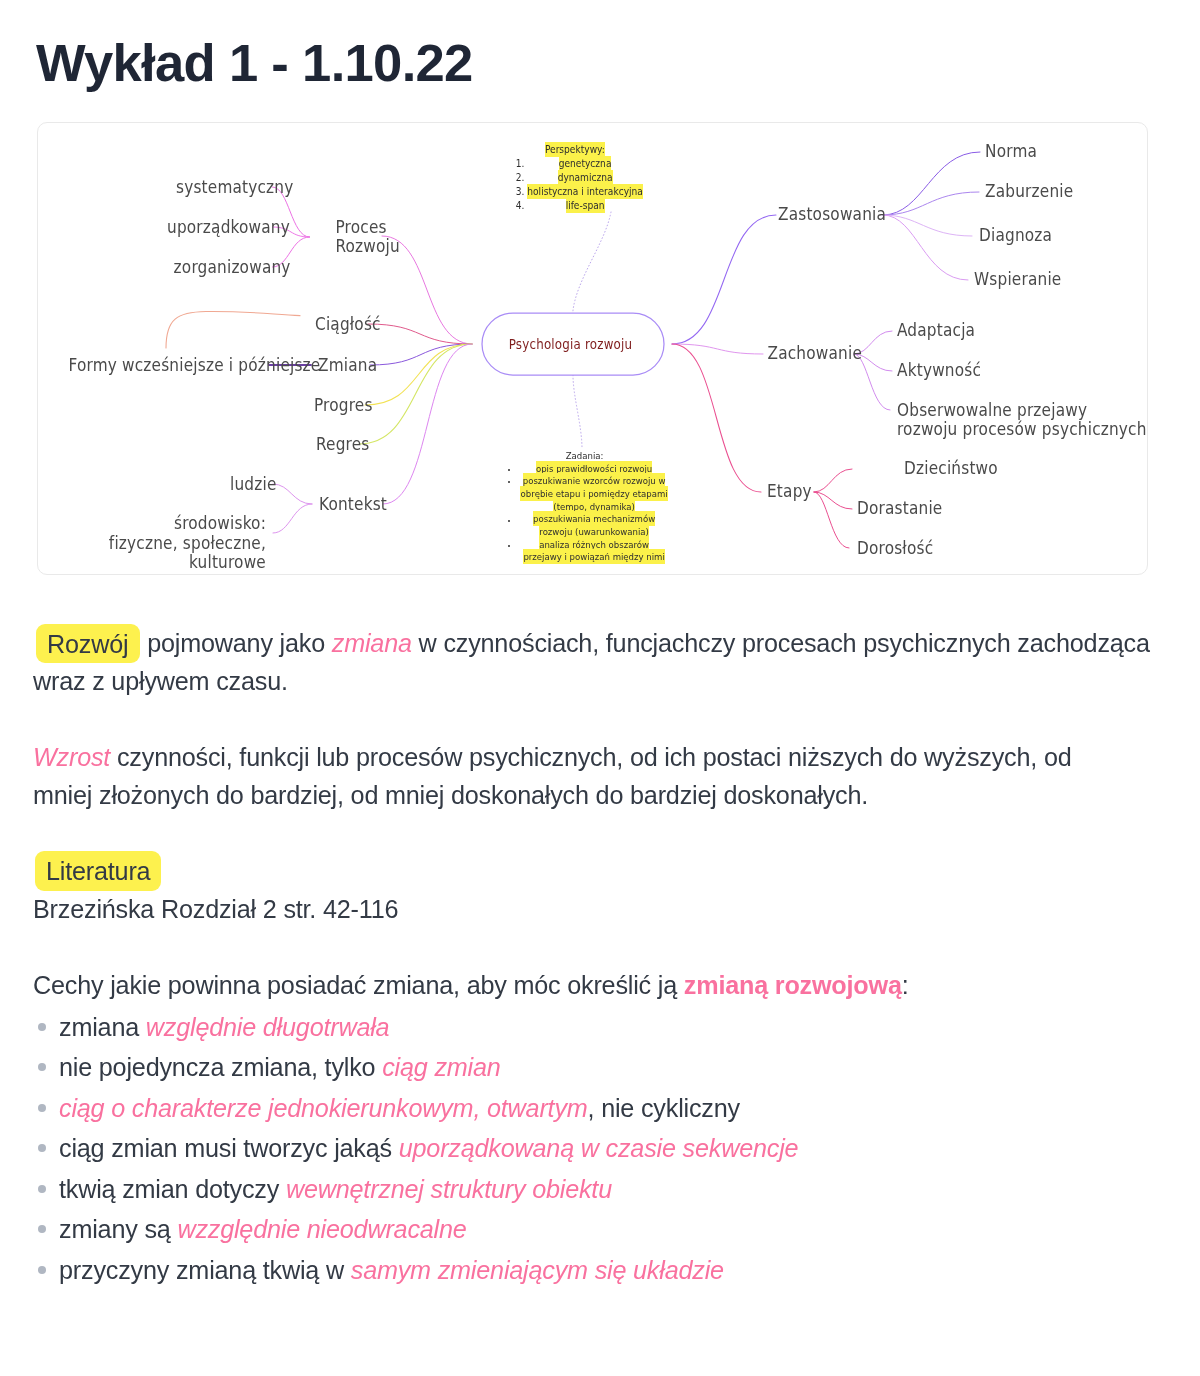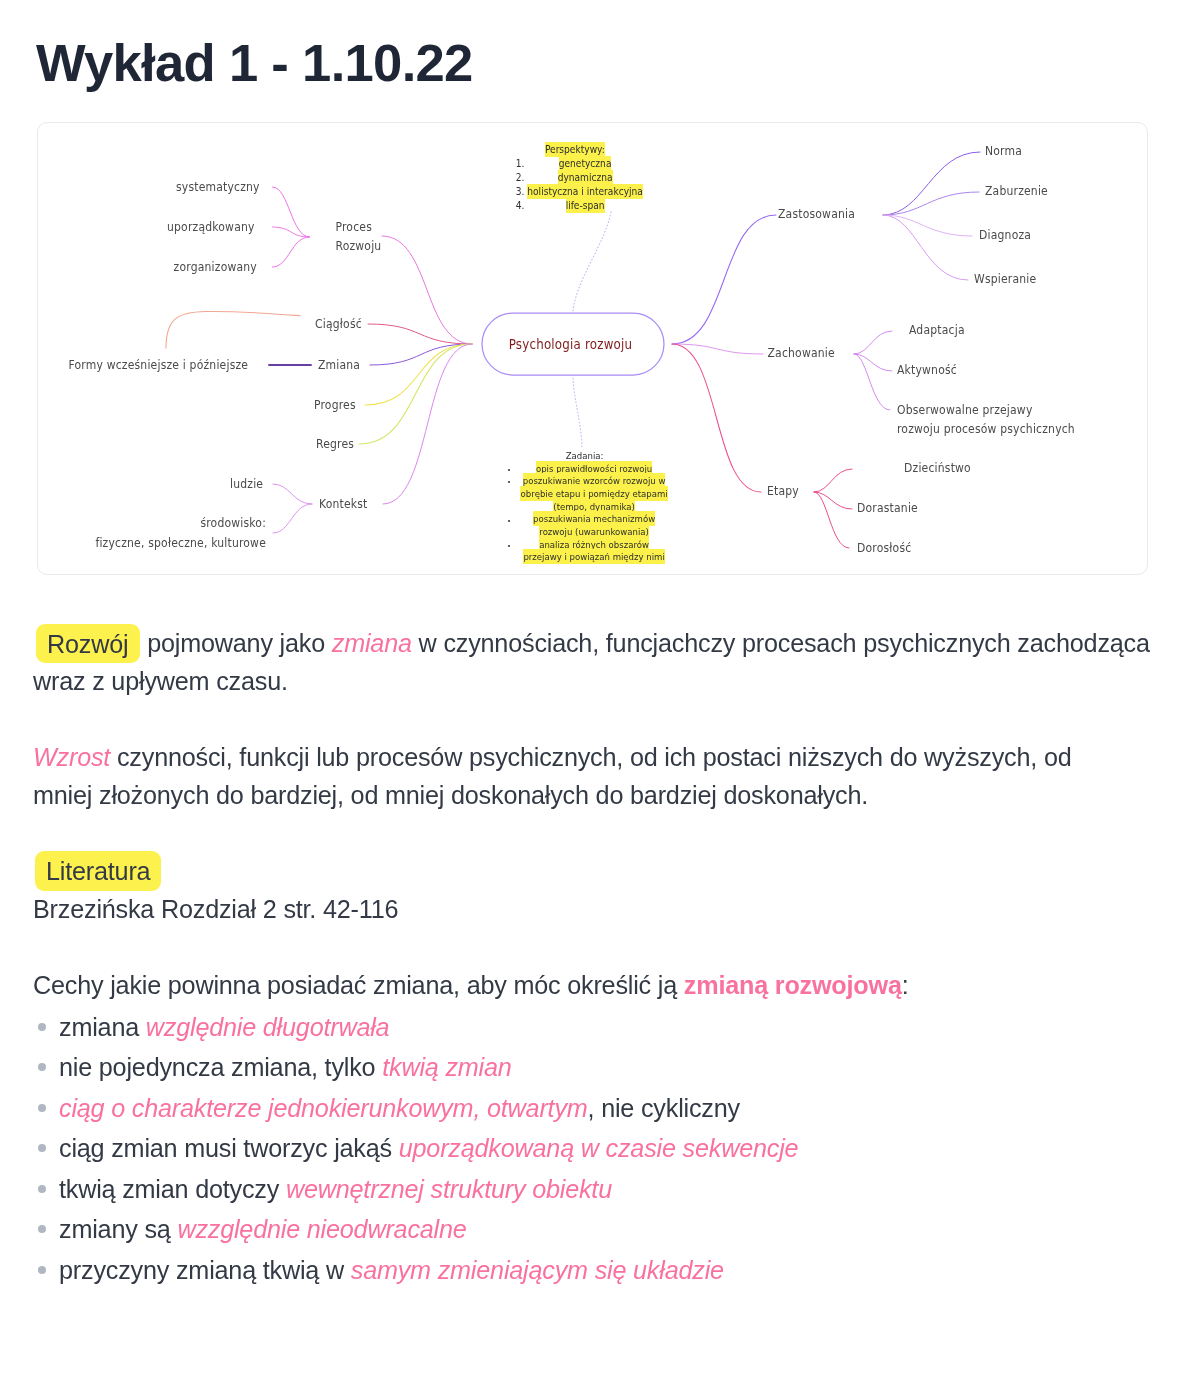--- a/index.html
+++ b/index.html
@@ -3,21 +3,21 @@
 <meta charset="utf-8">
 <title>Notes</title>
 <style>
 html,body{margin:0;padding:0;background:#ffffff;}
 body{width:1200px;height:1376px;font-family:"Liberation Sans",sans-serif;}
 
 .page{position:relative;width:1200px;height:1376px;overflow:hidden;background:#fff;}
 .title{margin:0;position:absolute;left:36px;top:33px;font-size:52.6px;font-weight:700;color:#1f2635;letter-spacing:-0.7px;line-height:1.15;}
 .mapbox{position:absolute;left:37px;top:122px;width:1111px;height:453px;border:1px solid #e9e9e9;border-radius:10px;box-sizing:border-box;background:#fff;overflow:hidden;}
 .mapbox svg.map{position:absolute;left:0;top:0;}
-.mlabel{position:absolute;font-family:"DejaVu Sans Condensed","DejaVu Sans",sans-serif;font-size:12px;color:#4a4a4a;white-space:pre;line-height:19.5px;letter-spacing:0.2px;margin-top:-9.75px;}
+.mlabel{position:absolute;font-family:"DejaVu Sans Condensed","DejaVu Sans",sans-serif;font-size:17px;color:#4a4a4a;white-space:pre;line-height:19.5px;letter-spacing:0.2px;margin-top:-9.75px;}
 .mlabel.rgt{text-align:right;white-space:pre-line;}
 .center-label{position:absolute;left:441px;top:212.25px;width:183px;line-height:19.5px;text-align:center;font-family:"DejaVu Sans Condensed","DejaVu Sans",sans-serif;font-size:13.2px;color:#7f1d1d;letter-spacing:0.2px;}
 .note{position:absolute;font-family:"DejaVu Sans Condensed","DejaVu Sans",sans-serif;font-size:10.1px;color:#2e2e2e;line-height:14px;text-align:center;}
 .note .nt{display:block;}
 .note ol{margin:0;padding:0 0 0 20.5px;}
 .note ul{margin:0;padding:0 0 0 18px;list-style:disc;}
 #note-zadania{line-height:12.7px;font-size:9.5px;}
 #note-zadania .nt span{background:none;padding:0;}
 #note-zadania li{padding-left:1px;}
 #note-zadania li::marker{font-size:8px;}
@@ -93,21 +93,21 @@
         <div class="mlabel" style="left: 192px; top: 361.5px; margin-left: 0px;">ludzie</div>
         <div class="mlabel" style="left: 281px; top: 381.5px; margin-left: 0px;">Kontekst</div>
         <div class="mlabel rgt" style="left: -2px; top: 400.9px; width: 230px; margin-left: 0px;">środowisko:
 fizyczne, społeczne, kulturowe</div>
         <div class="mlabel" style="left: 740px; top: 91.5px; margin-left: 0px;">Zastosowania</div>
         <div class="mlabel" style="left: 947px; top: 29px; margin-left: 0px;">Norma</div>
         <div class="mlabel" style="left: 947px; top: 69px; margin-left: 0px;">Zaburzenie</div>
         <div class="mlabel" style="left: 941px; top: 113px; margin-left: 0px;">Diagnoza</div>
         <div class="mlabel" style="left: 936px; top: 157px; margin-left: 0px;">Wspieranie</div>
         <div class="mlabel" style="left: 729.5px; top: 231px; margin-left: 0px;">Zachowanie</div>
-        <div class="mlabel" style="left: 859px; top: 208px; margin-left: 12px;">Adaptacja</div>
+        <div class="mlabel" style="left: 859px; top: 208px; margin-left: 0px;">Adaptacja</div>
         <div class="mlabel" style="left: 859px; top: 248px; margin-left: 0px;">Aktywność</div>
         <div class="mlabel" style="left: 859px; top: 287.5px; margin-left: 0px;">Obserwowalne przejawy
 rozwoju procesów psychicznych</div>
         <div class="mlabel" style="left: 729px; top: 369px; margin-left: 0px;">Etapy</div>
         <div class="mlabel" style="left: 866px; top: 346px; margin-left: 0px;">Dzieciństwo</div>
         <div class="mlabel" style="left: 819px; top: 386px; margin-left: 0px;">Dorastanie</div>
         <div class="mlabel" style="left: 819px; top: 425.5px; margin-left: 0px;">Dorosłość</div>
       </div>
     <div class="center-label">Psychologia rozwoju</div>
     <div class="note" id="note-perspektywy" style="left:468.8px;top:20px;">
@@ -130,21 +130,21 @@
       </div>
   </div>
 
   <div class="bodytext">
     <p id="p1"><span class="mark">Rozwój</span><span> pojmowany jako </span><span class="pink">zmiana</span><span> w czynnościach, funcjachczy procesach psychicznych zachodząca wraz z upływem czasu.</span></p>
     <p id="p2"><span class="pink">Wzrost</span><span> czynności, funkcji lub procesów psychicznych, od ich postaci niższych do wyższych, od mniej złożonych do bardziej, od mniej doskonałych do bardziej doskonałych.</span></p>
     <p id="lit"><span class="mark2">Literatura</span><br><span>Brzezińska Rozdział 2 str. 42-116</span></p>
     <p id="p3"><span>Cechy jakie powinna posiadać zmiana, aby móc określić ją </span><span class="pinkbold">zmianą rozwojową</span><span>:</span></p>
     <ul class="blist" id="blist">
         <li><span>zmiana </span><span class="pink">względnie długotrwała</span></li>
-        <li><span>nie pojedyncza zmiana, tylko </span><span class="pink">tkwią zmian</span></li>
+        <li><span>nie pojedyncza zmiana, tylko </span><span class="pink">ciąg zmian</span></li>
         <li><span class="pink">ciąg o charakterze jednokierunkowym, otwartym</span><span>, nie cykliczny</span></li>
         <li><span>ciąg zmian musi tworzyc jakąś </span><span class="pink">uporządkowaną w czasie sekwencje</span></li>
         <li><span>tkwią zmian dotyczy </span><span class="pink">wewnętrznej struktury obiektu</span></li>
         <li><span>zmiany są </span><span class="pink">wzzględnie nieodwracalne</span></li>
         <li><span>przyczyny zmianą tkwią w </span><span class="pink">samym zmieniającym się układzie</span></li>
       </ul>
   </div>
 
 </div>
 

